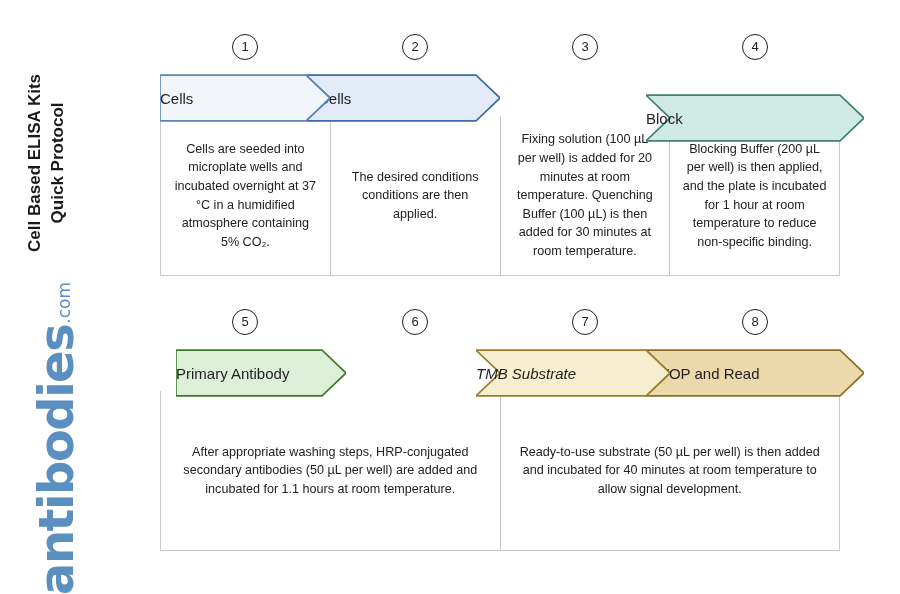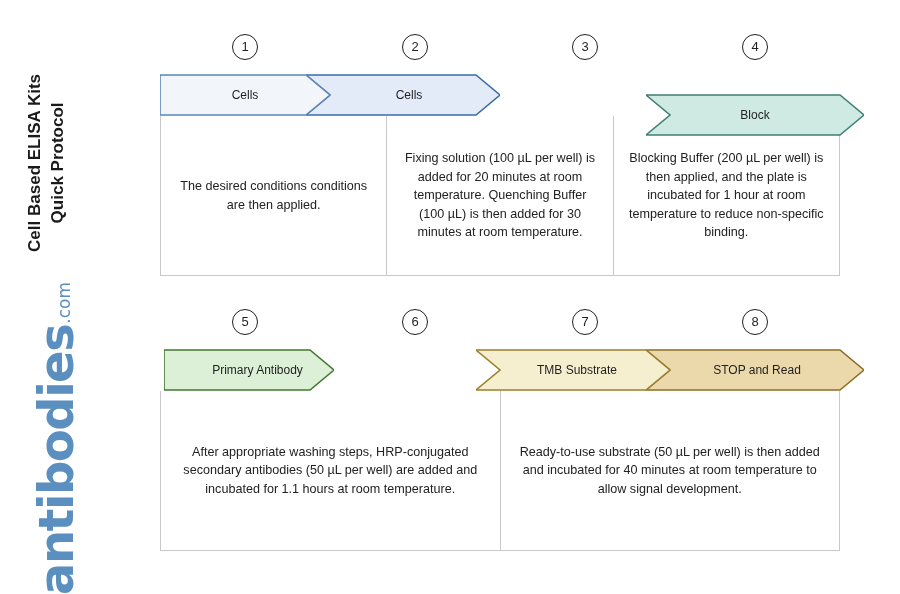--- a/index.html
+++ b/index.html
@@ -95,26 +95,25 @@
   }
 
   .chevron-strip {
     position: relative;
     height: 42px;
     width: 680px;
   }
   .chev {
     position: absolute;
     top: 0;
-    height: 42px;
+    height: 48px;
     box-sizing: border-box;
     display: flex;
     align-items: center;
-    justify-content: center;
-    font-size: 12px;
+    font-size: 15px;
     color: #1f1f1f;
   }
   .chev-label { position: relative; z-index: 2; }
   .chev svg {
     position: absolute;
     left: 0;
     top: 0;
     width: 100%;
     height: 100%;
   }
@@ -181,50 +180,53 @@
       </div>
       <div class="chev" style="left: 486px; width: 218px; z-index: 7; margin-top: 20px;">
         <svg viewBox="0 0 218 42" preserveAspectRatio="none">
           <polygon points="0,1 24,21 0,41 194,41 218,21 194,1" fill="#cfeae3" stroke="#3f7f74" stroke-width="1.6" stroke-linejoin="miter"></polygon>
         </svg>
         <span class="chev-label" style="margin-left: 0px;">Block</span>
       </div>
     </div>
   <div class="panel-strip">
       <div class="panel">
+        <div class="panel-text">Cells are seeded into microplate wells and incubated overnight at 37 °C in a humidified atmosphere containing 5% CO₂.</div>
+      </div>
+      <div class="panel">
         <div class="panel-text">The desired conditions conditions are then applied.</div>
       </div>
       <div class="panel">
         <div class="panel-text">Fixing solution (100 µL per well) is added for 20 minutes at room temperature. Quenching Buffer (100 µL) is then added for 30 minutes at room temperature.</div>
       </div>
       <div class="panel">
         <div class="panel-text">Blocking Buffer (200 µL per well) is then applied, and the plate is incubated for 1 hour at room temperature to reduce non-specific binding.</div>
       </div>
     </div>
 </div>
 
 <div class="flow-row" id="flow-row-2">
   <div class="badge-strip">
       <div class="step-badge" style="left: 72px;">5</div>
       <div class="step-badge" style="left: 242px;">6</div>
       <div class="step-badge" style="left: 412px;">7</div>
       <div class="step-badge" style="left: 582px;">8</div>
     </div>
   <div class="chevron-strip">
-      <div class="chev" style="left: 4px; width: 170px; z-index: 10; padding-left: 17px;">
+      <div class="chev" style="left: 16px; width: 170px; z-index: 10;">
         <svg viewBox="0 0 170 42" preserveAspectRatio="none">
           <polygon points="0,1 146,1 170,21 146,41 0,41" fill="#dcf0d8" stroke="#42772e" stroke-width="1.6" stroke-linejoin="miter"></polygon>
         </svg>
         <span class="chev-label">Primary Antibody</span>
       </div>
       <div class="chev" style="left: 316px; width: 194px; z-index: 8;">
         <svg viewBox="0 0 194 42" preserveAspectRatio="none">
           <polygon points="0,1 24,21 0,41 170,41 194,21 170,1" fill="#f5efcf" stroke="#9b7f2a" stroke-width="1.6" stroke-linejoin="miter"></polygon>
         </svg>
-        <span class="chev-label" style="margin-left: 8px;">TMB Substrate</span>
+        <span class="chev-label" style="margin-left: 0; font-style: italic;">TMB Substrate</span>
       </div>
       <div class="chev" style="left: 486px; width: 218px; z-index: 7;">
         <svg viewBox="0 0 218 42" preserveAspectRatio="none">
           <polygon points="0,1 24,21 0,41 194,41 218,21 194,1" fill="#ecd9ab" stroke="#8c6d25" stroke-width="1.6" stroke-linejoin="miter"></polygon>
         </svg>
         <span class="chev-label" style="margin-left: 4px;">STOP and Read</span>
       </div>
     </div>
   <div class="panel-strip">
       <div class="panel">

